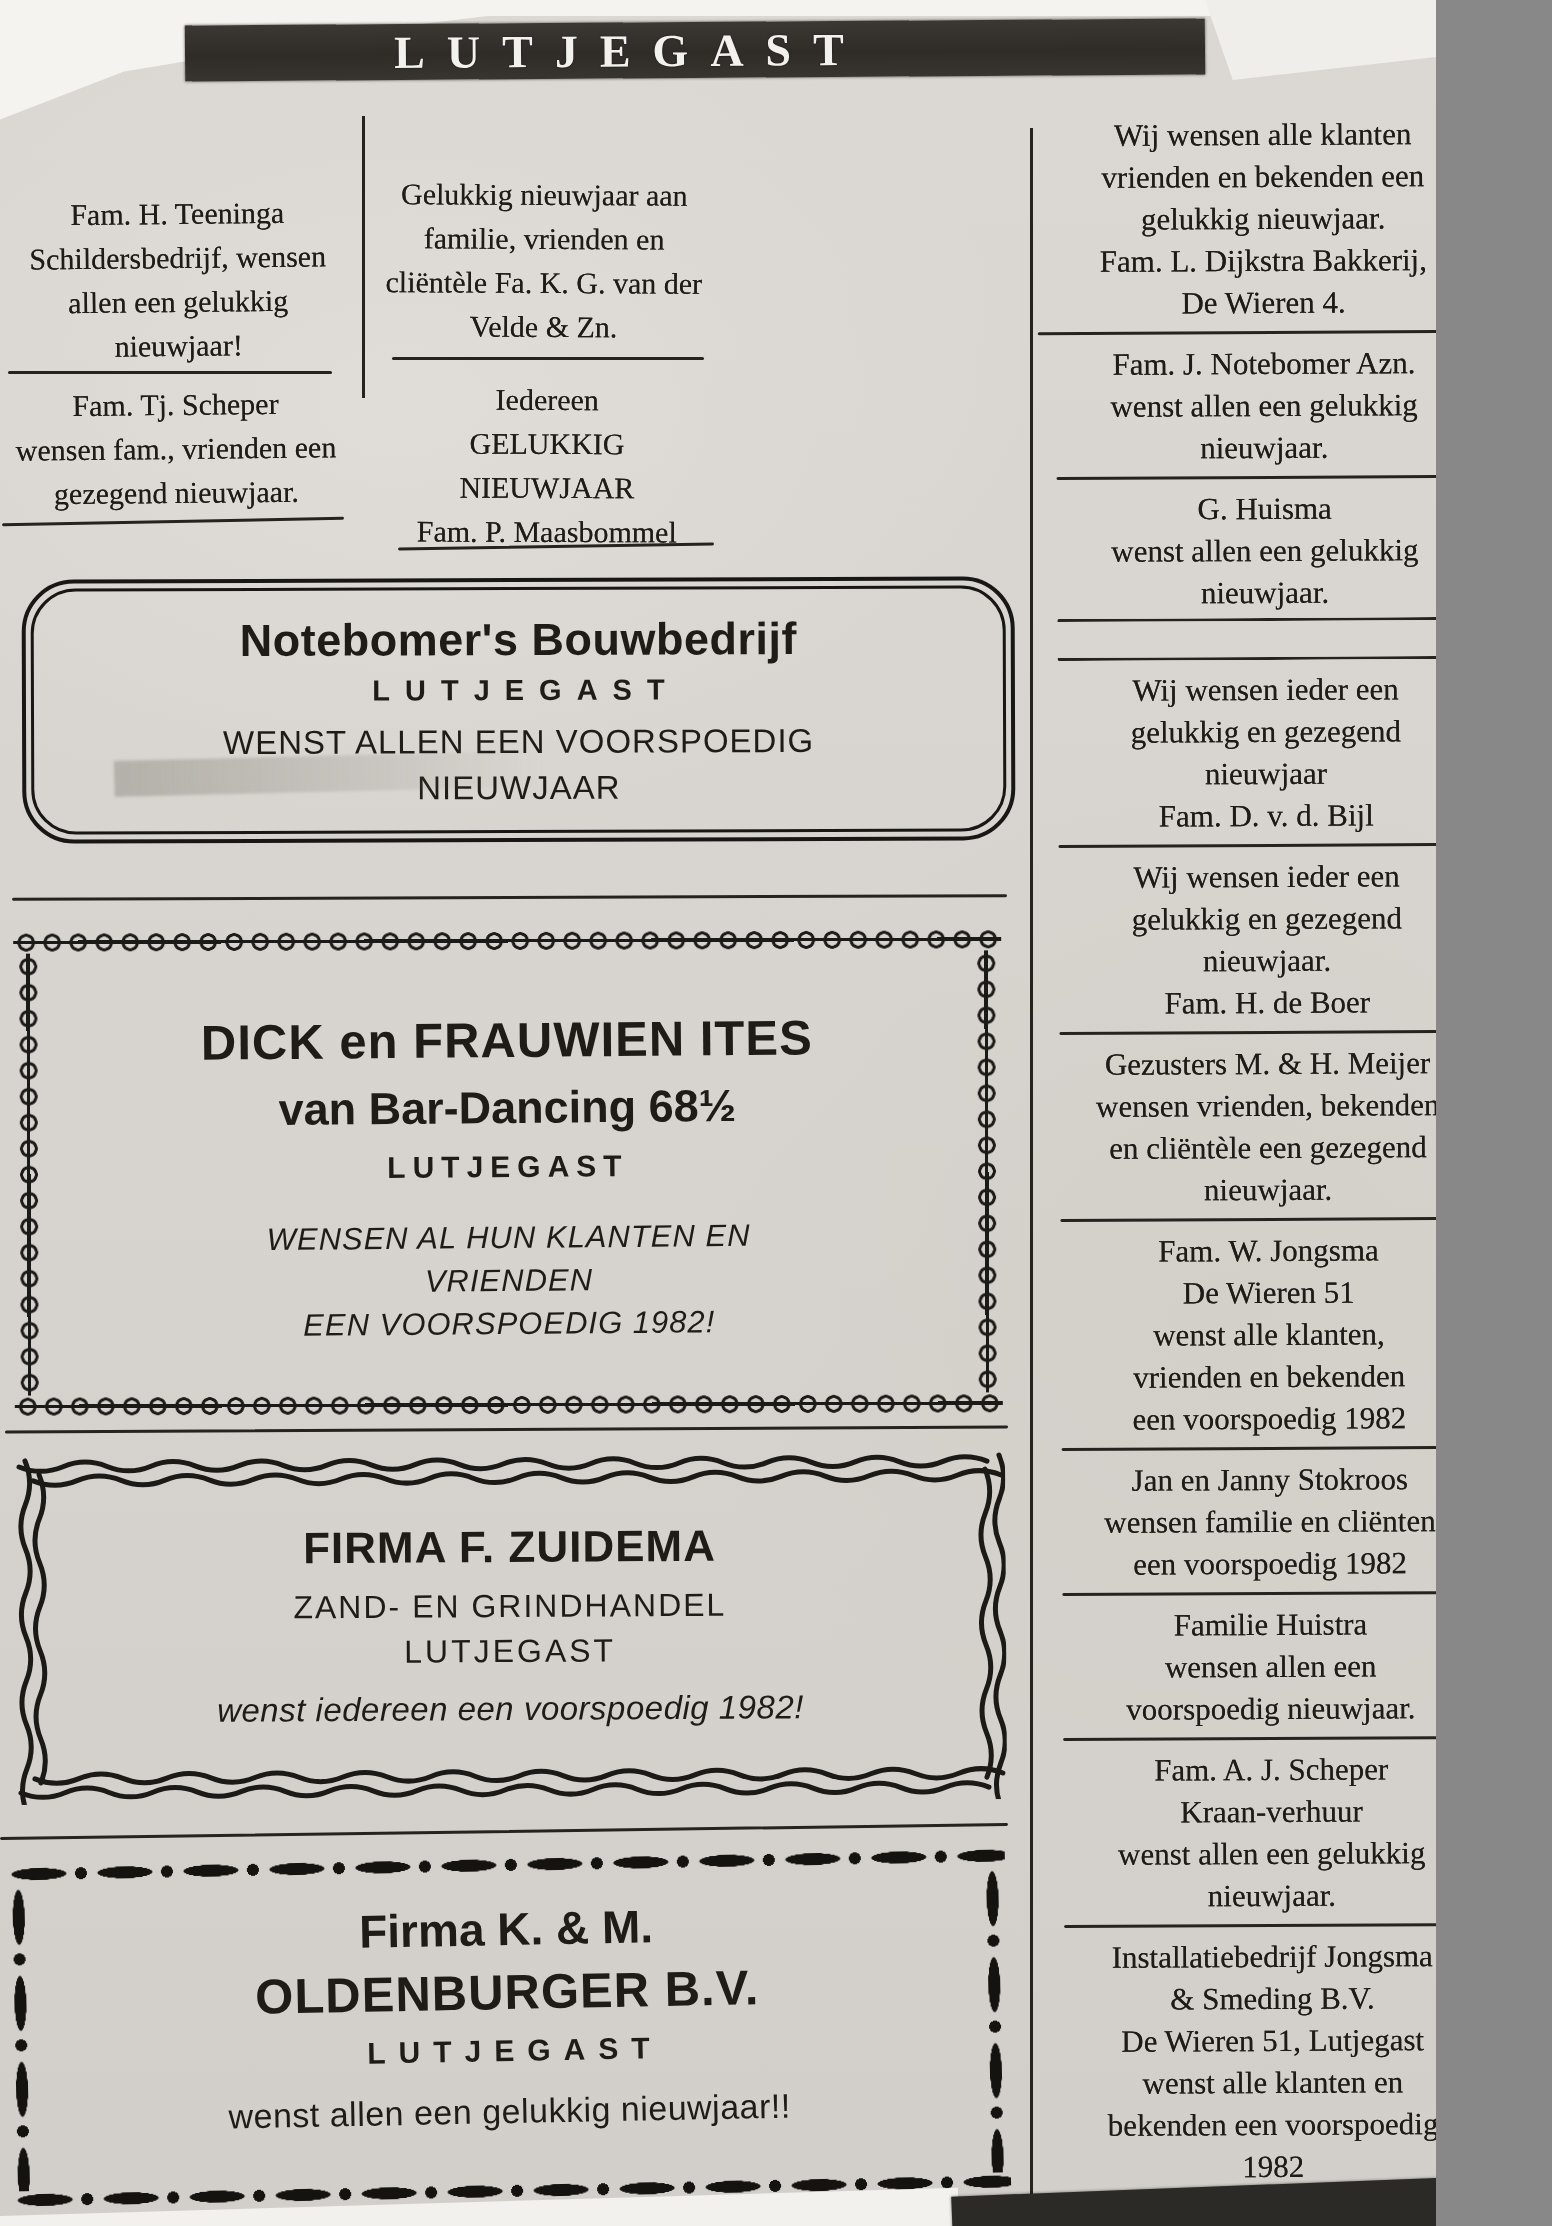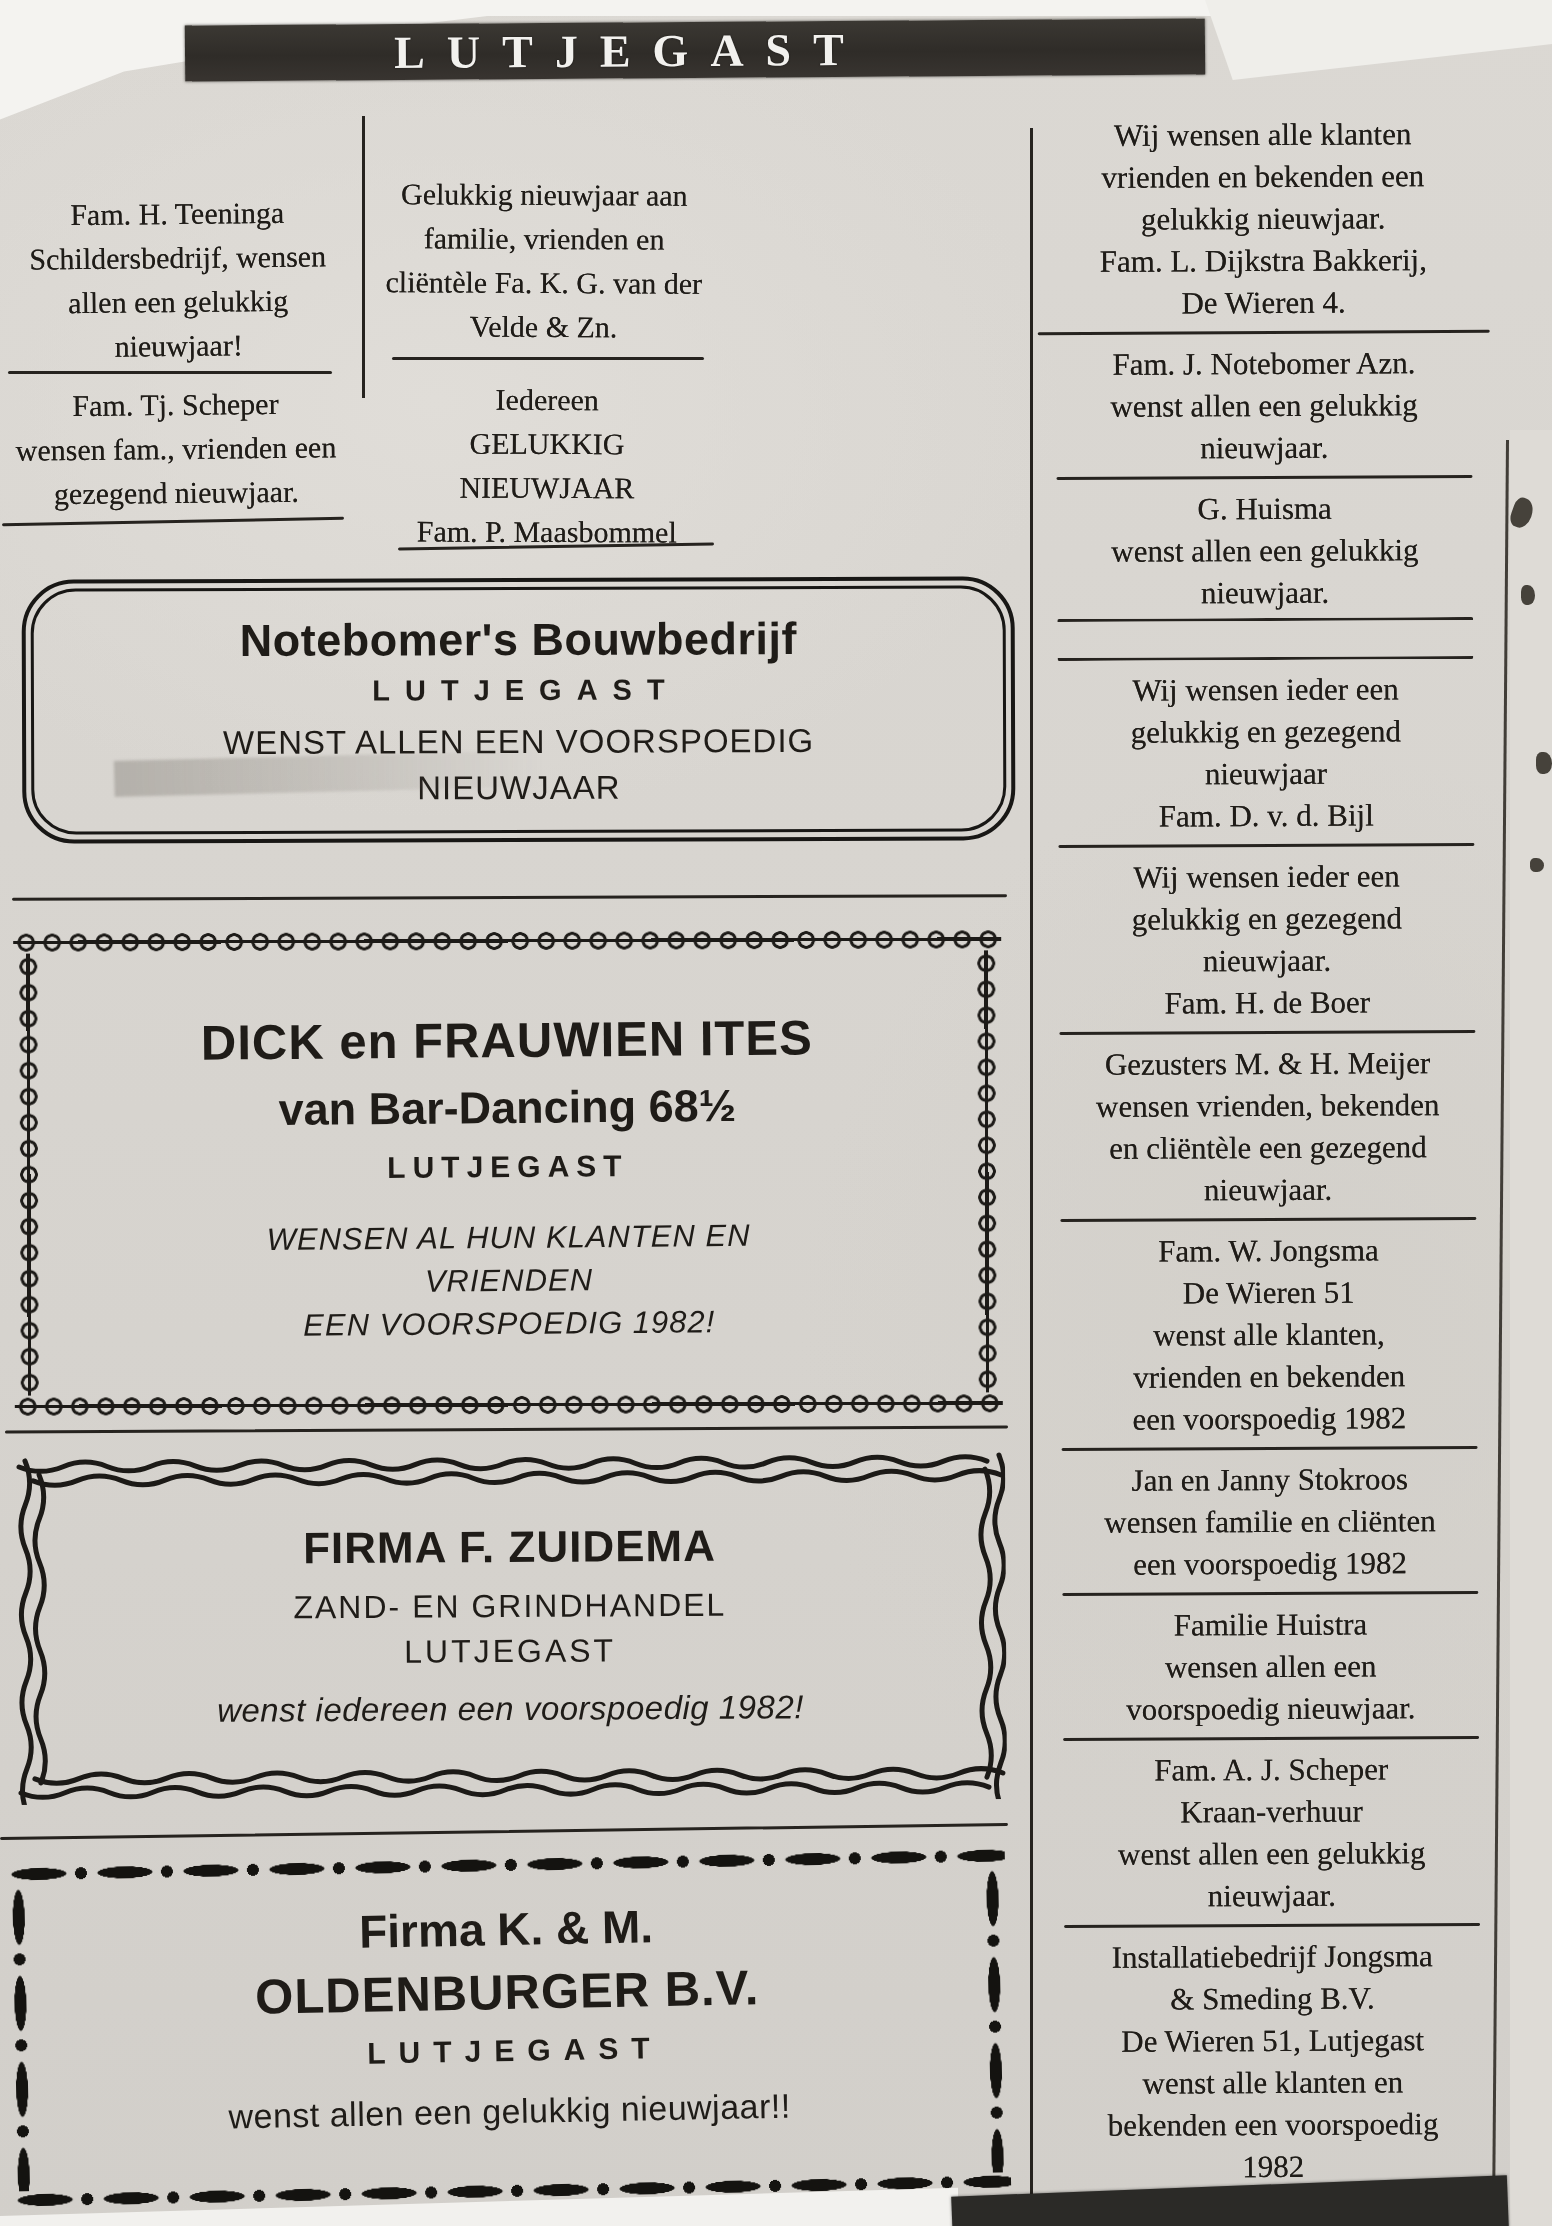--- a/index.html
+++ b/index.html
@@ -1,24 +1,25 @@
 <!DOCTYPE html>
 <html><head>
 <meta charset="utf-8">
 <style>
   html,body{margin:0;padding:0;background:#888;}
   #page{
-    position:relative;width:1552px;height:2226px;overflow:hidden;
+    position:relative;width:1428px;height:2226px;overflow:hidden;
     background:#d8d5d0;
     background-image:
       radial-gradient(ellipse 900px 600px at 28% 18%, #e0ddd8, rgba(224,221,216,0) 70%),
       radial-gradient(ellipse 800px 900px at 85% 60%, #d3d0ca, rgba(211,208,202,0) 65%),
       linear-gradient(180deg,#dbd8d3 0%,#d7d4cf 50%,#d2cfca 100%);
     font-family:"Liberation Serif","DejaVu Serif",serif;
     color:#1f1c18;
+    padding-left:8px;
   }
   .sans{font-family:"Liberation Sans","DejaVu Sans",sans-serif;}
   .entry{position:absolute;text-align:center;white-space:pre-line;font-size:30px;line-height:44px;text-shadow:0 0 .5px rgba(31,28,24,.85);}
   .rule{position:absolute;height:3px;background:#26231f;border-radius:2px;}
   .vline{position:absolute;width:3px;background:#26231f;}
 
   
   #rcol{position:absolute;left:1042px;top:114px;width:452px;text-align:center;transform:rotate(-.3deg);}
   .r-entry{font-size:31px;line-height:42px;white-space:pre-line;text-shadow:0 0 .5px rgba(31,28,24,.85);}
   .r-rule{height:3px;background:#26231f;margin:7px auto 9px;width:92%;border-radius:2px;}

